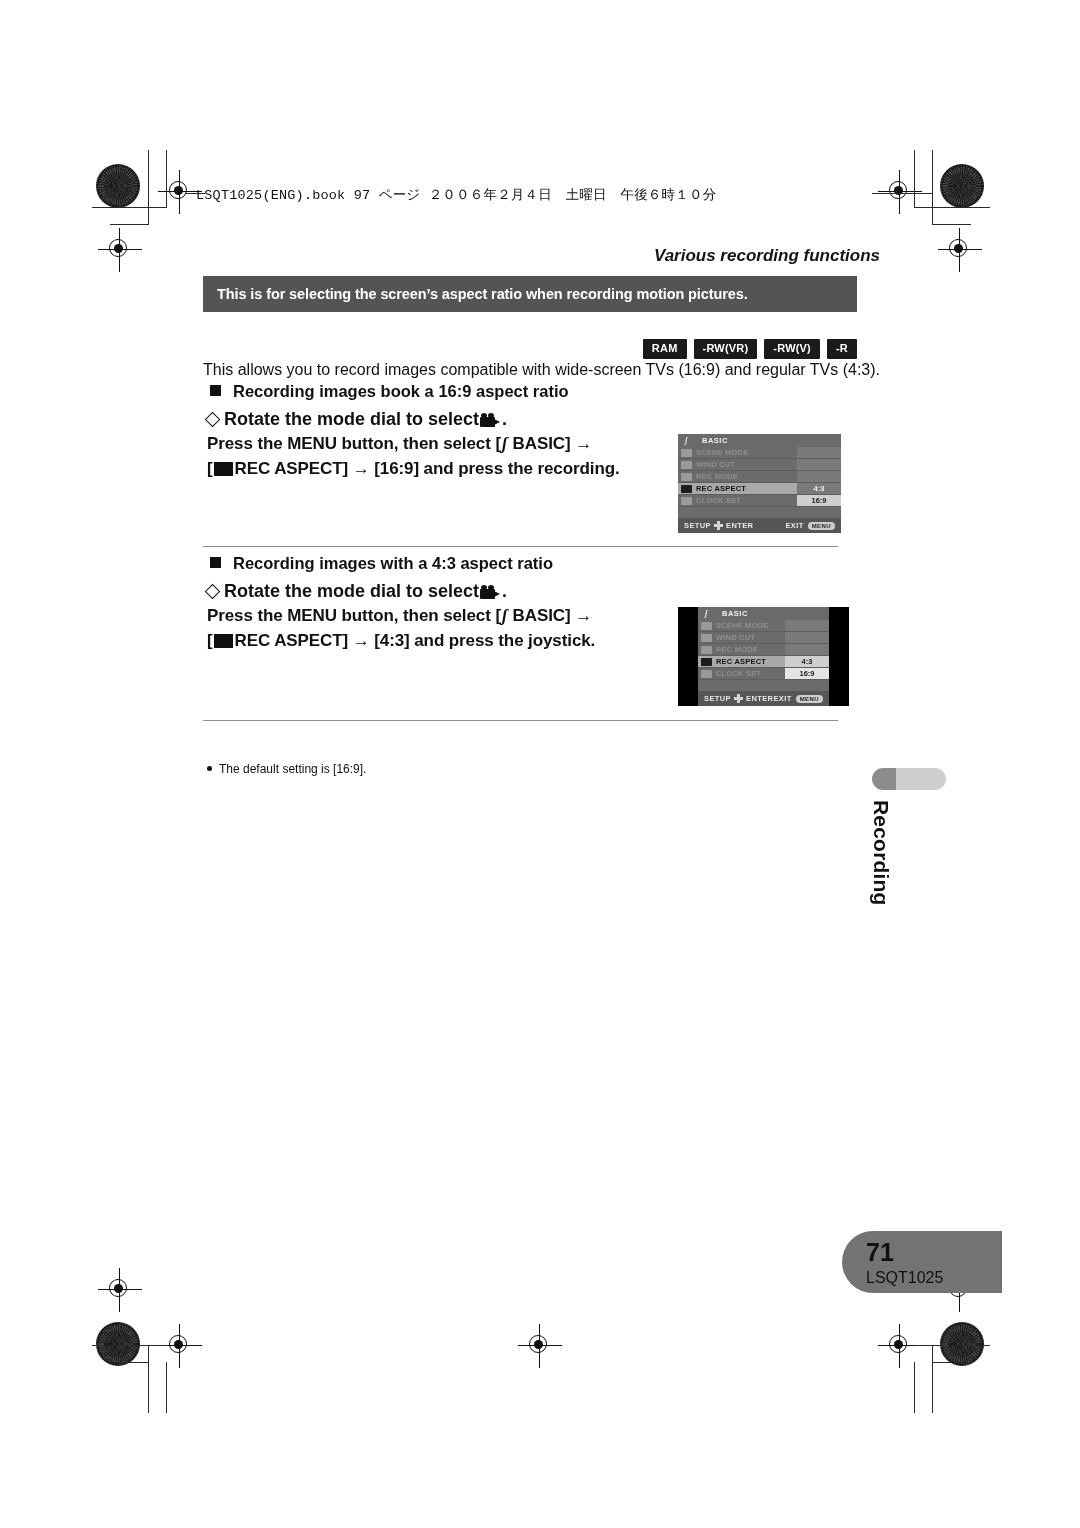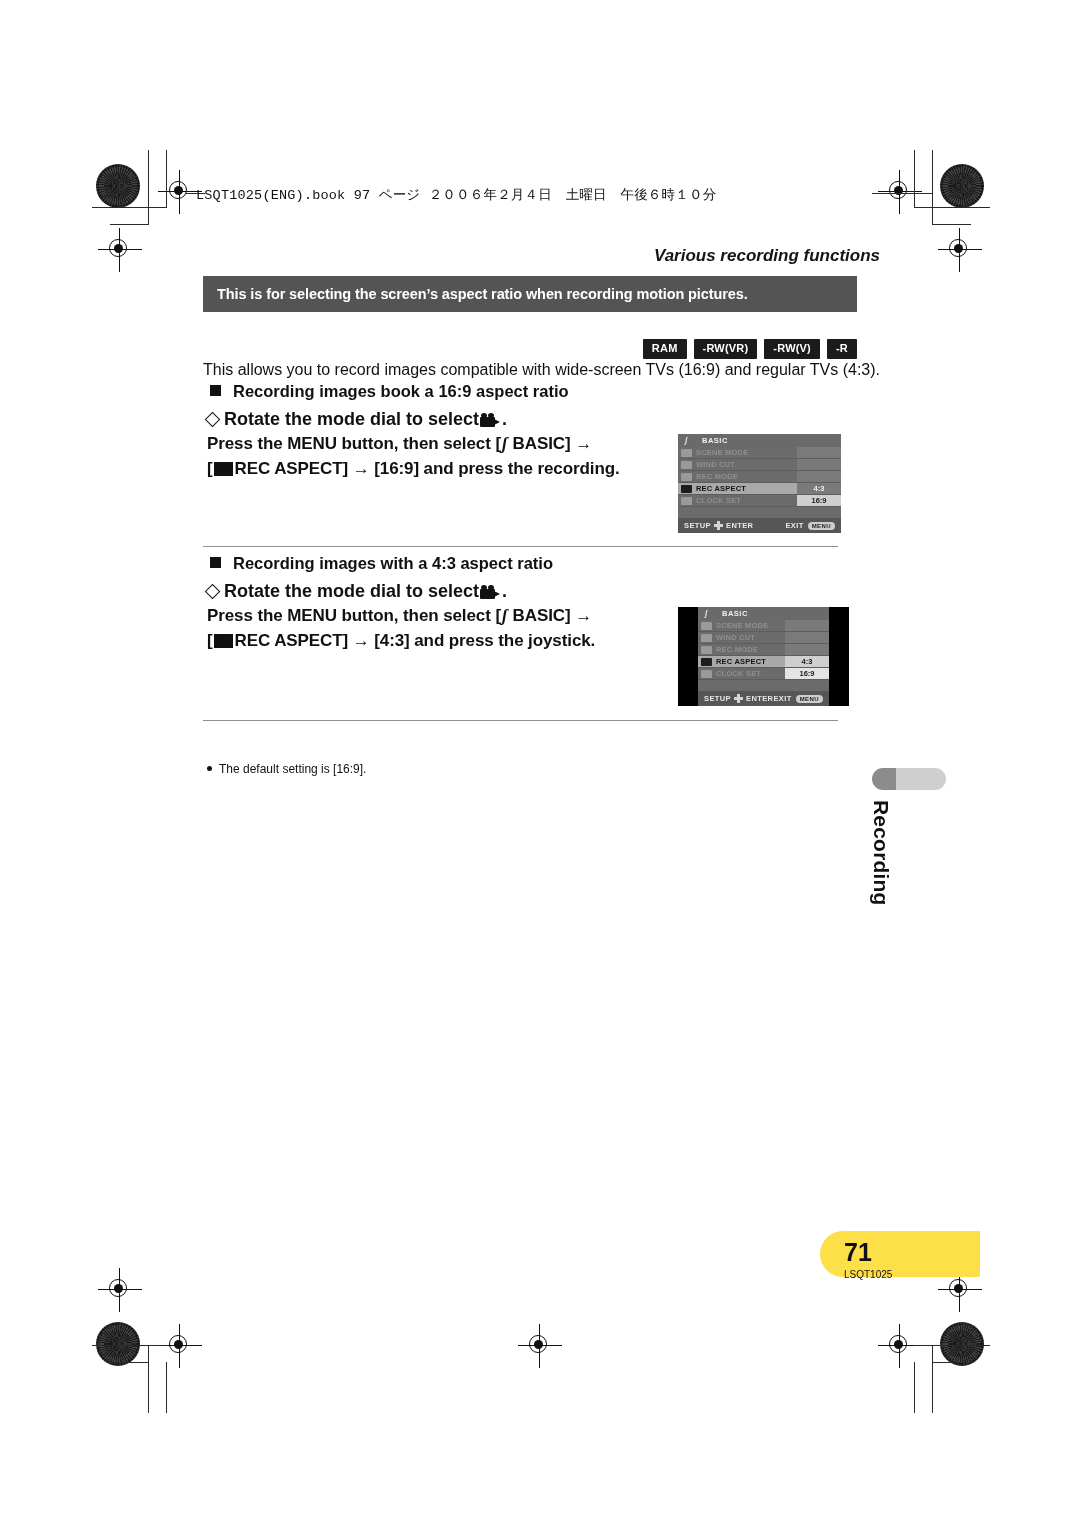--- a/index.html
+++ b/index.html
@@ -410,36 +410,36 @@
     font-size: 21px;
     font-weight: bold;
     color: #111;
     writing-mode: vertical-rl;
     letter-spacing: 0.2px;
   }
 
   
   .page-tab {
     position: absolute;
-    left: 820px; top: 1231px;
-    width: 160px; height: 46px;
-    background: #fde047;
+    left: 842px; top: 1231px;
+    width: 160px; height: 62px;
+    background: #737373;
     border-radius: 31px 0 0 31px;
   }
   .page-tab .pg {
     position: absolute;
     left: 24px; top: 7px;
     font-size: 25px;
     font-weight: bold;
     color: #111;
   }
   .page-tab .code {
     position: absolute;
     left: 24px; top: 38px;
-    font-size: 10px;
+    font-size: 16px;
     color: #111;
   }
 </style>
 </head>
 <body>
 
 <div class="starburst solid" style="left:96px; top:164px;"></div>
 <div class="reg-target" style="left:158px; top:170px;">
   <div class="h"></div>
     <div class="v"></div>

